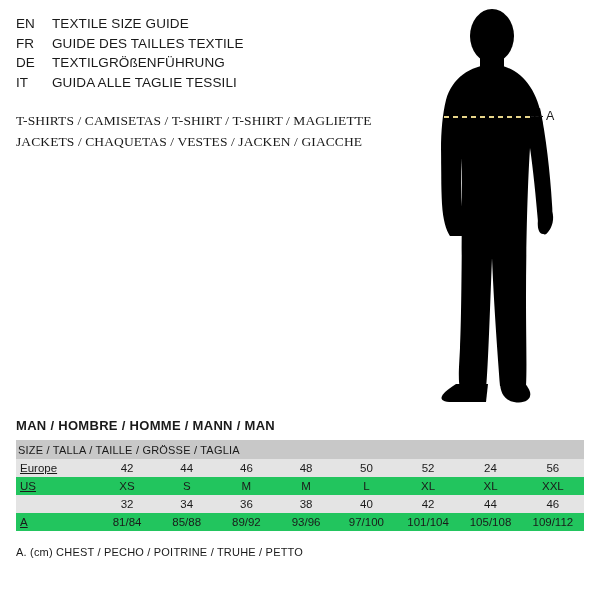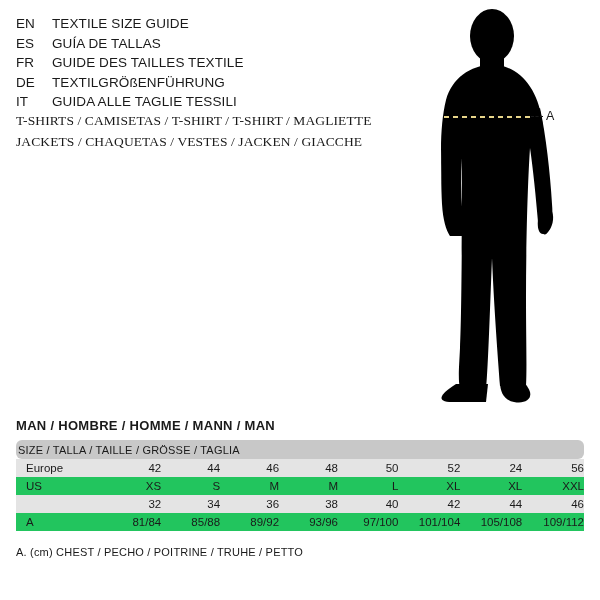--- a/index.html
+++ b/index.html
@@ -114,35 +114,35 @@
     vertical-align: middle;
   }
   .size-table tr.head-row {
     background: #c8c8c8;
   }
   .size-table tr.head-row td {
     font-size: 11px;
     letter-spacing: 0.2px;
     padding-left: 2px;
     height: 19px;
-    border-radius: 6px;
   }
   .size-table tr.band td {
     background: #e4e4e4;
   }
   .size-table tr.plain td {
     background: #22c55e;
   }
   .size-table td.lbl {
-    padding-left: 10px;
+    padding-left: 4px;
     width: 88px;
+    text-decoration: underline;
   }
   .size-table td.val {
     width: 68px;
-    text-align: right;
+    text-align: center;
     margin-left: 28px;
   }
 
   
   .footnote {
     position: absolute;
     left: 16px;
     top: 546px;
     font-size: 11px;
     letter-spacing: 0.2px;
@@ -151,24 +151,20 @@
 </style>
 </head>
 <body>
 
 <div class="page">
 
   <div class="lang-block">
     <div class="lang-row">
       <span class="lang-code">EN</span>
       <span class="lang-text">TEXTILE SIZE GUIDE</span>
-    </div>
-    <div class="lang-row">
-      <span class="lang-code">ES</span>
-      <span class="lang-text">GUÍA DE TALLAS</span>
     </div>
     <div class="lang-row">
       <span class="lang-code">FR</span>
       <span class="lang-text">GUIDE DES TAILLES TEXTILE</span>
     </div>
     <div class="lang-row">
       <span class="lang-code">DE</span>
       <span class="lang-text">TEXTILGRÖßENFÜHRUNG</span>
     </div>
     <div class="lang-row">

